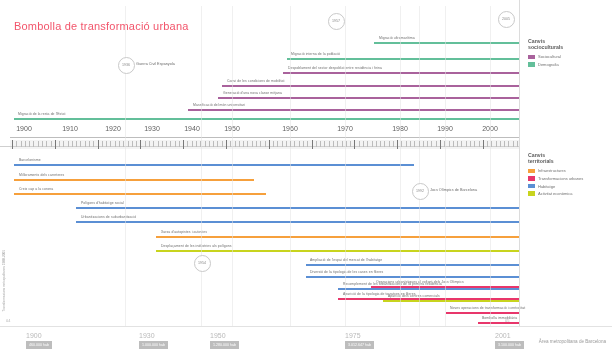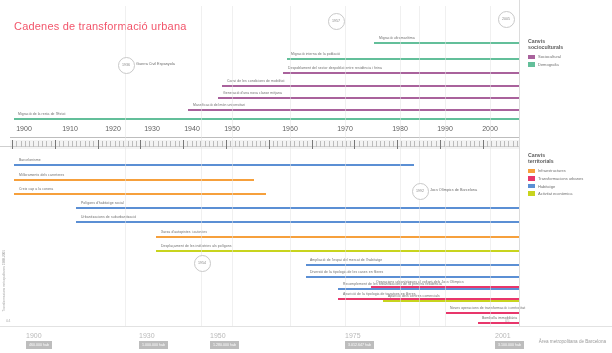--- a/index.html
+++ b/index.html
@@ -66,21 +66,21 @@
     transform-origin:left top;transform:rotate(-90deg) translateX(-100%);
   }
   #pagenum{position:absolute;left:6px;top:318px;font-size:4px;color:#b5b5b5;}
   #pagenumR{position:absolute;left:505px;top:318px;font-size:4px;color:#b5b5b5;}
 </style>
 </head>
 <body>
 
 <div id="stage">
 
-  <div id="title">Cadenes de transformació urbana</div>
+  <div id="title">Bombolla de transformació urbana</div>
 
   <div id="panelTop">
     <div id="topBars">
         <div class="barlabel" style="left: 379px; top: 36px;">Migració ultramarítima</div>
         <div class="bar" title="Migració ultramarítima — Demografia" style="left: 374px; top: 42px; width: 145px; background: rgb(99, 191, 154);"></div>
         <div class="barlabel" style="left: 291px; top: 52px;">Migració interna de la població</div>
         <div class="bar" title="Migració interna de la població — Demografia" style="left: 287px; top: 58px; width: 232px; background: rgb(99, 191, 154);"></div>
         <div class="barlabel" style="left: 288px; top: 66px;">Despoblament del sector despoblat entre residència i feina</div>
         <div class="bar" title="Despoblament del sector despoblat entre residència i feina — Sociocultural" style="left: 283px; top: 72px; width: 236px; background: rgb(169, 98, 156);"></div>
         <div class="barlabel" style="left: 227px; top: 79px;">Canvi de les condicions de mobilitat</div>

